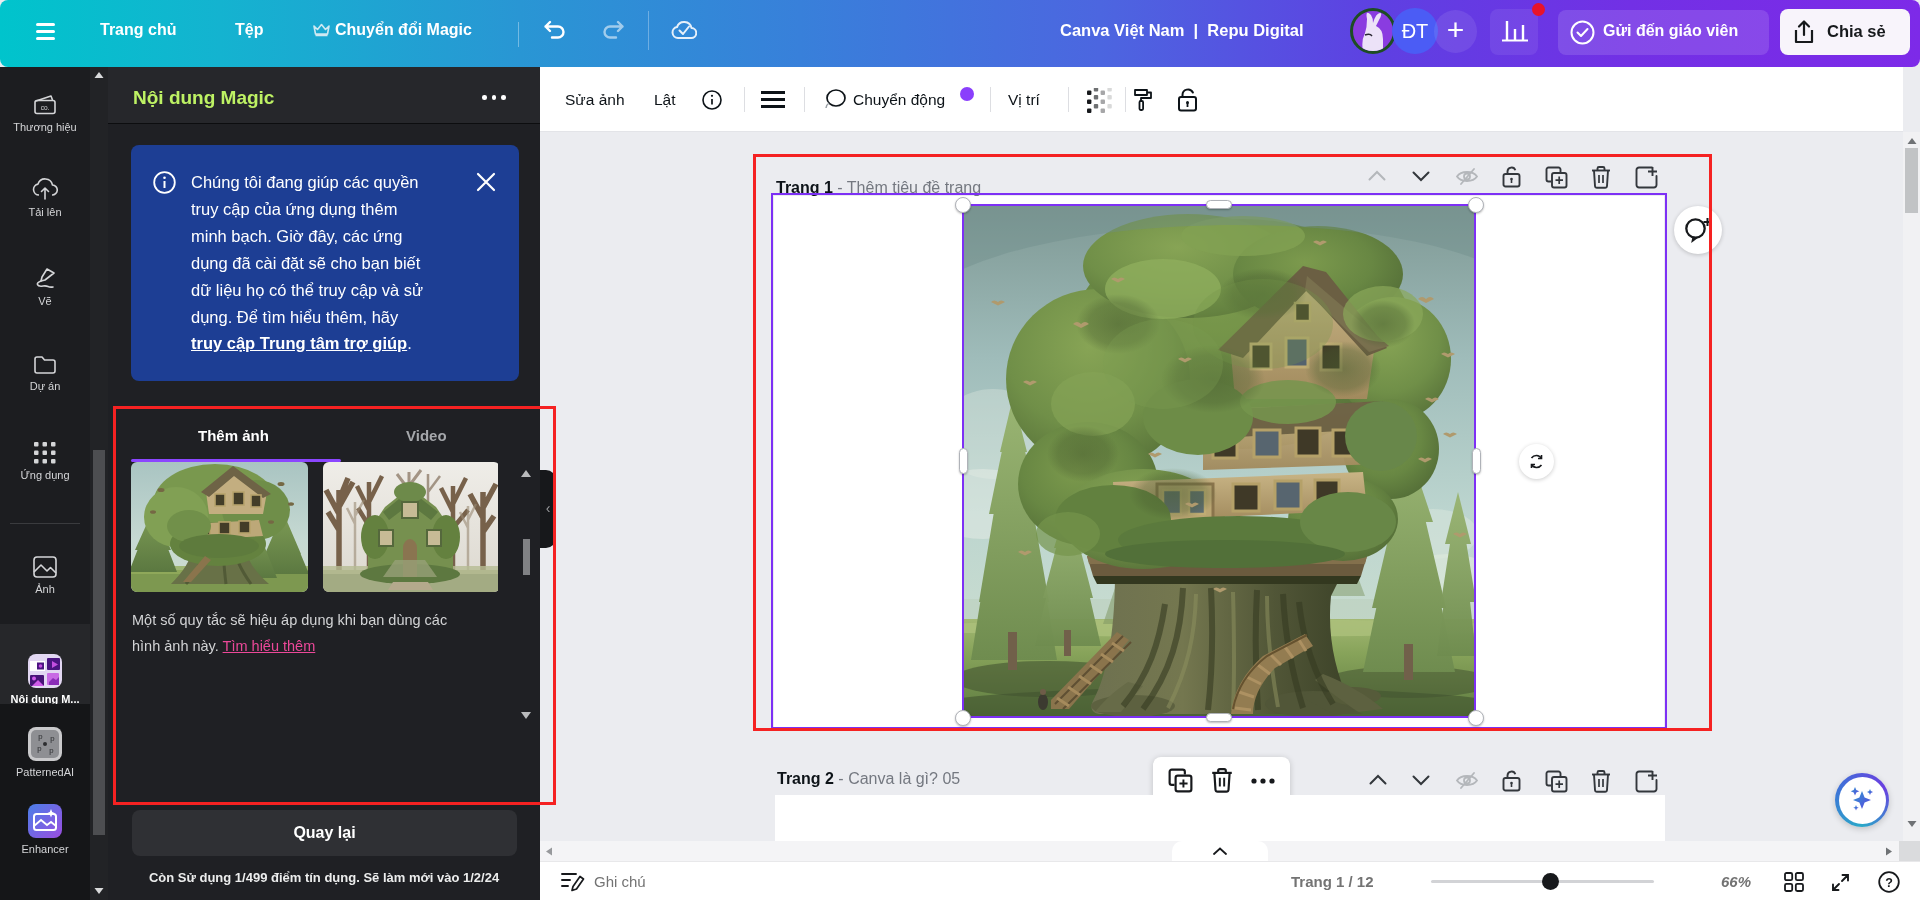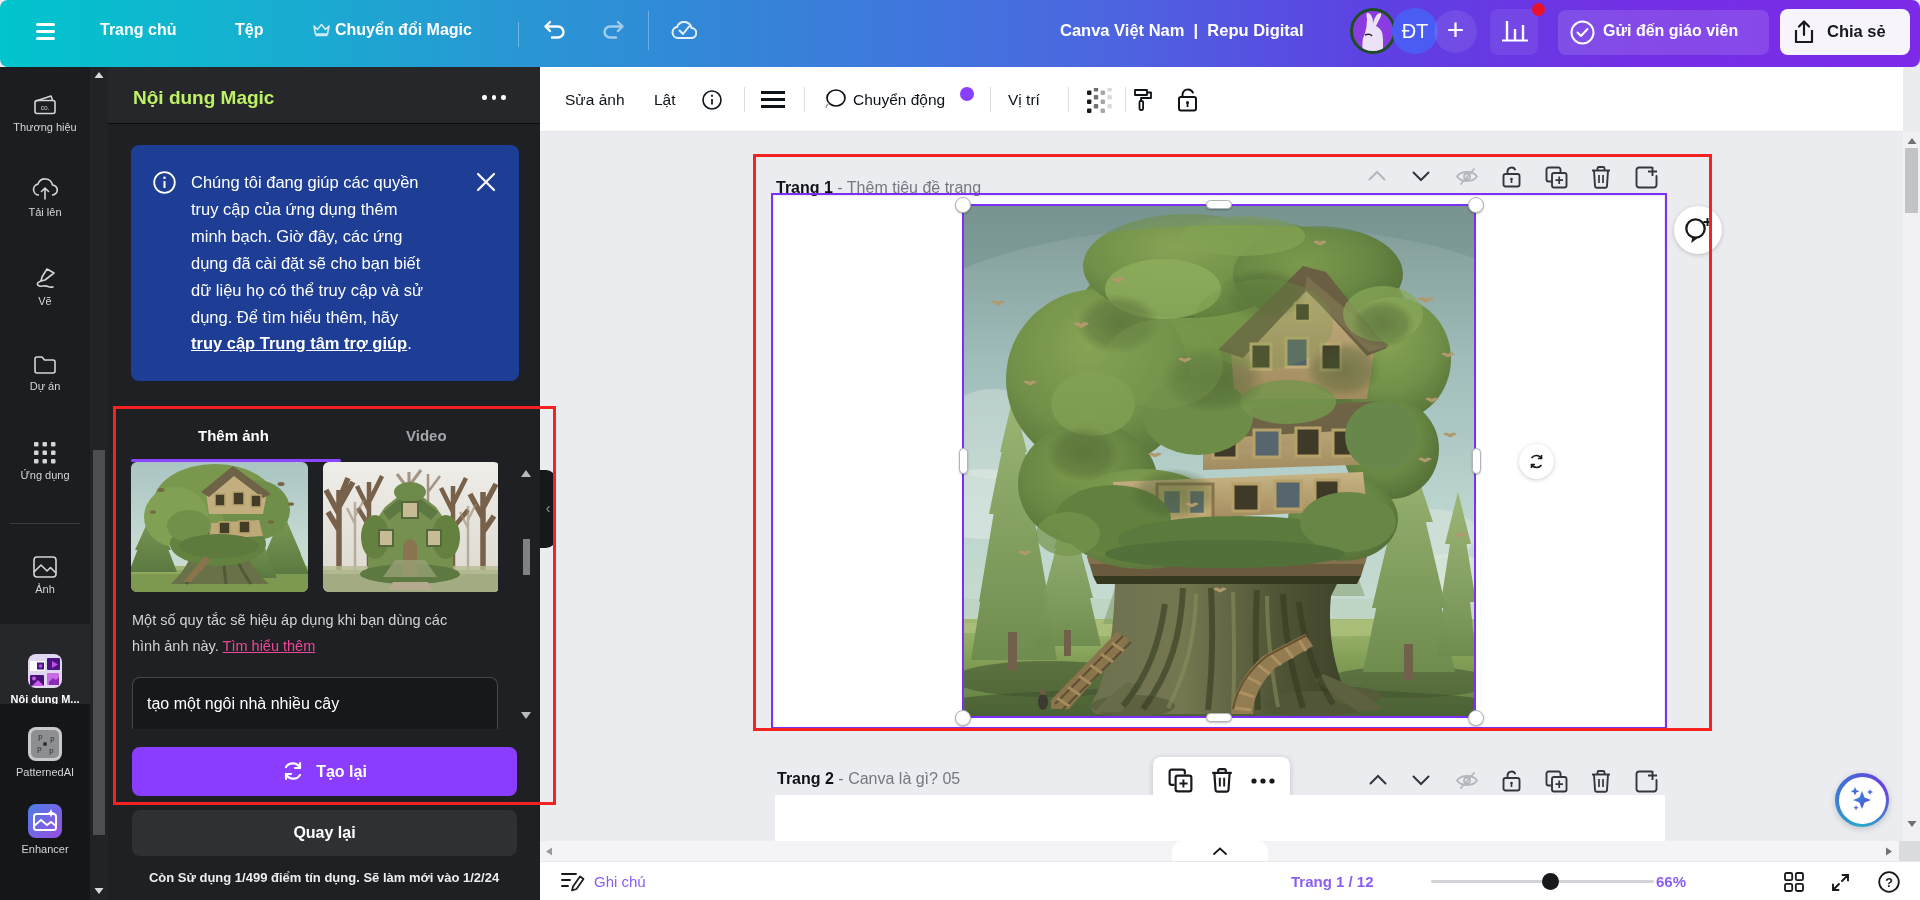--- a/index.html
+++ b/index.html
@@ -68,21 +68,21 @@
   
   #vscroll { left:1903px; top:132px; width:17px; height:709px; background:#f1f1f3; }
   #vscroll .thumb { position:absolute; left:2px; top:16px; width:13px; height:65px; background:#c1c3c5; }
 
   
   #hstrip { left:540px; top:841px; width:1363px; height:20px; background:#f4f4f6; }
   #hcorner { left:1899px; top:841px; width:21px; height:20px; background:#dadbdd; }
 
   
   #bottombar { left:540px; top:861px; width:1380px; height:39px; background:#fff; border-top:1px solid #e8e8ea; }
-  .bb-item { position:absolute; top:0; height:39px; line-height:39px; color:#8b5cf6; font-size:15px; }
+  .bb-item { position:absolute; top:0; height:39px; line-height:39px; color:#737373; font-size:15px; }
 
   
   #pulltab { left:1172px; top:841px; width:96px; height:20px; background:#fff; border-radius:10px 10px 0 0; }
 
   
   .red-rect { position:absolute; border:3px solid #f52222; z-index:50; }
 </style>
 </head>
 <body>
 <div id="app">
@@ -362,26 +362,20 @@
         <rect x="79" y="40" width="16" height="16" fill="#c7bb96" stroke="#55683c" stroke-width="2"></rect>
         <rect x="56" y="68" width="14" height="16" fill="#c7bb96" stroke="#55683c" stroke-width="2"></rect>
         <rect x="104" y="68" width="14" height="16" fill="#c7bb96" stroke="#55683c" stroke-width="2"></rect>
         <path d="M80 115 L80 86 a7 9 0 0 1 14 0 L94 115 Z" fill="#8a7450"></path>
         <path d="M60 115 L72 98 L102 98 L114 115 Z" fill="#97a077" opacity=".8"></path>
         <path d="M70 120 L105 120 L110 128 L65 128 Z" fill="#b4a98c"></path>
       </svg>
     </div>
     <div class="rules" style="top:545px;">Một số quy tắc sẽ hiệu áp dụng khi bạn dùng các</div>
     <div class="rules" style="top:571px;">hình ảnh này. <span style="color:#ec4899; text-decoration:underline;">Tìm hiểu thêm</span></div>
-    <div id="prompt-box">tạo một ngôi nhà nhiều cây</div>
-    <div id="btn-regen"><svg style="vertical-align:-5px; margin-right:12px;" width="22" height="22" viewBox="0 0 22 22">
-          <path d="M4 7 A8 8 0 0 1 18 8 M18 15 A8 8 0 0 1 4 14" stroke="#fff" stroke-width="2.2" fill="none" stroke-linecap="round"></path>
-          <path d="M18 3 V8 H13" stroke="#fff" stroke-width="2.2" fill="none" stroke-linecap="round" stroke-linejoin="round"></path>
-          <path d="M4 19 V14 H9" stroke="#fff" stroke-width="2.2" fill="none" stroke-linecap="round" stroke-linejoin="round"></path>
-        </svg>Tạo lại</div>
     <div id="btn-back">Quay lại</div>
     <div id="credits">Còn Sử dụng 1/499 điểm tín dụng. Sẽ làm mới vào 1/2/24</div>
 
     <svg class="abs" style="left:412px; top:402px;" width="12" height="9" viewBox="0 0 12 9">
         <path d="M6 1 L11 8 H1 Z" fill="#b9babc"></path>
       </svg>
     <div class="abs" style="left:415px; top:472px; width:7px; height:36px; background:#808184;"></div>
     <svg class="abs" style="left:412px; top:644px;" width="12" height="9" viewBox="0 0 12 9">
         <path d="M6 8 L11 1 H1 Z" fill="#b9babc"></path>
       </svg>
@@ -776,21 +770,21 @@
 
   <div id="bottombar" class="abs">
     <svg class="abs" style="left:21px; top:9px;" width="24" height="22" viewBox="0 0 24 22">
         <path d="M1 3 H15 M1 9 H9 M1 15 H7" stroke="#17191c" stroke-width="1.9" stroke-linecap="round"></path>
         <path d="M12 15.5 L19 5.5 L22.5 8 L15.5 18 L11 19.5 Z" stroke="#17191c" stroke-width="1.7" fill="none" stroke-linejoin="round"></path>
       </svg>
     <div class="bb-item" style="left:54px;">Ghi chú</div>
     <div class="bb-item" style="left:751px; font-weight:700;">Trang 1 / 12</div>
     <div class="abs" style="left:891px; top:18px; width:223px; height:2.5px; background:#d2d3d6; border-radius:2px;"></div>
     <div class="abs" style="left:1002px; top:11px; width:17px; height:17px; border-radius:50%; background:#17191c;"></div>
-    <div class="bb-item" style="left:1116px; font-weight:700;">66%</div>
+    <div class="bb-item" style="left:1181px; font-weight:700;font-style:italic;">66%</div>
     <svg class="abs" style="left:1244px; top:10px;" width="20" height="20" viewBox="0 0 20 20">
         <rect x="1" y="1" width="7.2" height="7.2" rx="1.5" stroke="#17191c" stroke-width="1.8" fill="none"></rect>
         <rect x="11.8" y="1" width="7.2" height="7.2" rx="1.5" stroke="#17191c" stroke-width="1.8" fill="none"></rect>
         <rect x="1" y="11.8" width="7.2" height="7.2" rx="1.5" stroke="#17191c" stroke-width="1.8" fill="none"></rect>
         <rect x="11.8" y="11.8" width="7.2" height="7.2" rx="1.5" stroke="#17191c" stroke-width="1.8" fill="none"></rect>
       </svg>
     <svg class="abs" style="left:1290px; top:10px;" width="21" height="21" viewBox="0 0 21 21">
         <path d="M12.5 3 H18 V8.5 M18 3 L12 9 M8.5 18 H3 V12.5 M3 18 L9 12" stroke="#17191c" stroke-width="1.9" fill="none" stroke-linecap="round"></path>
       </svg>
     <svg class="abs" style="left:1338px; top:9px;" width="22" height="22" viewBox="0 0 22 22">

